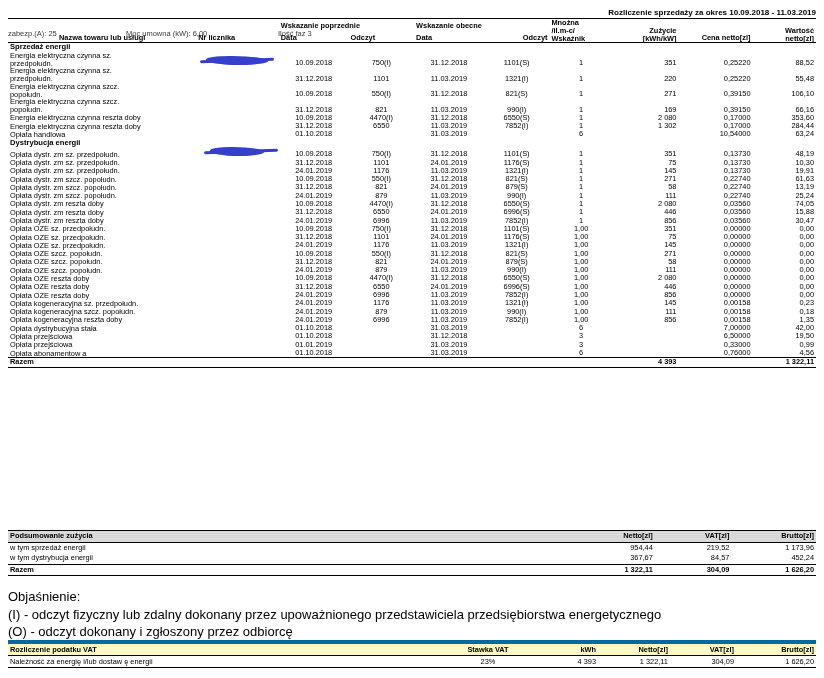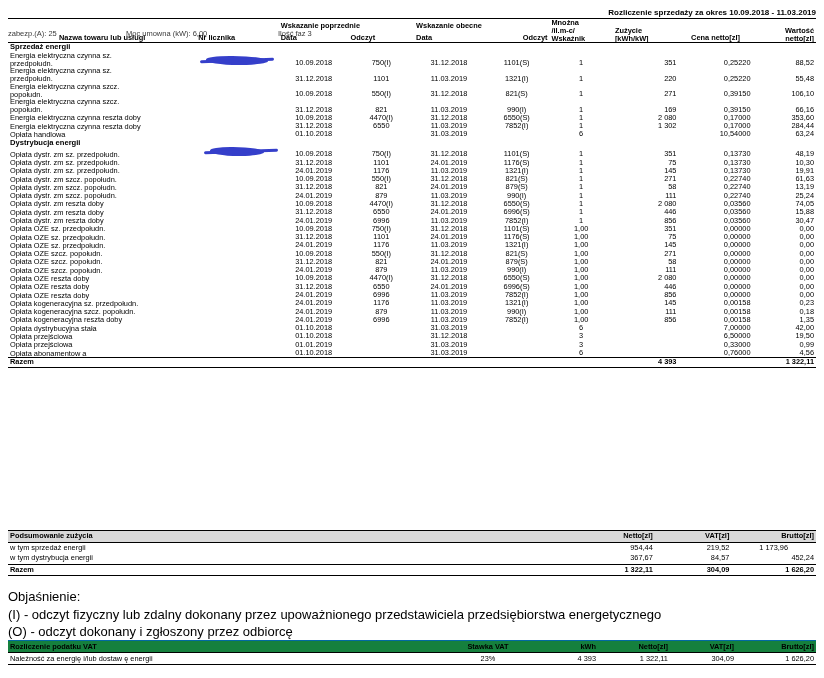--- a/index.html
+++ b/index.html
@@ -171,23 +171,23 @@
     left: 8px;
     width: 808px;
     border-collapse: collapse;
     font-size: 7.4px;
   }
   table.vat td {
     padding: 1px 2px;
   }
   .vat-head td {
     font-weight: bold;
-    border-top: 1px solid #0369a1;
+    border-top: 4px solid #0369a1;
     border-bottom: 1px solid #000;
-    background: #15803d;
+    background: #fef9c3;
   }
   .v-label { width: 440px; text-align: left; }
   .v-rate  { width: 80px; text-align: center; }
   .v-kwh   { width: 70px; text-align: right; }
   .v-net   { width: 72px; text-align: right; }
   .v-vat   { width: 66px; text-align: right; }
   .v-gross { width: 80px; text-align: right; }
   .vat-row td { border-bottom: 1px solid #000; }
 </style>
 </head>
@@ -220,25 +220,25 @@
       <tr class="hdr-top rule-top">
         <td rowspan="2" style="text-align:center;vertical-align:bottom;">Nazwa towaru lub usługi</td>
         <td rowspan="2" style="vertical-align:bottom;">Nr licznika</td>
         <td colspan="2">Wskazanie poprzednie</td>
         <td colspan="2">Wskazanie obecne</td>
         <td rowspan="2" style="vertical-align:bottom;line-height:1.1;">
           <span class="nameline">Mnożna</span>
           <span class="nameline">/il.m-c/</span>
           <span class="nameline">Wskaźnik</span>
         </td>
-        <td rowspan="2" style="vertical-align:bottom;line-height:1.1;">
+        <td rowspan="2" style="vertical-align:bottom;text-align:right;line-height:1.1;">
           <span class="nameline">Zużycie</span>
           <span class="nameline">[kWh/kW]</span>
         </td>
-        <td rowspan="2" style="vertical-align:bottom;text-align:center;">Cena netto[zl]</td>
+        <td rowspan="2" style="vertical-align:bottom;text-align:right;">Cena netto[zl]</td>
         <td rowspan="2" style="vertical-align:bottom;text-align:right;line-height:1.1;">
           <span class="nameline">Wartość</span>
           <span class="nameline">netto[zl]</span>
         </td>
       </tr>
       <tr class="hdr-sub rule-bot">
         <td style="text-align:left;">Data</td>
         <td style="text-align:left;">Odczyt</td>
         <td style="text-align:left;">Data</td>
         <td style="text-align:right;">Odczyt</td>
@@ -731,21 +731,21 @@
         <td style="text-align:right;">Netto[zl]</td>
         <td style="text-align:right;">VAT[zl]</td>
         <td style="text-align:right;">Brutto[zl]</td>
       </tr>
     </tbody>
     <tbody id="summary-body">
         <tr>
           <td>w tym sprzedaż energii</td>
           <td style="text-align: right;">954,44</td>
           <td style="text-align: right;">219,52</td>
-          <td style="text-align: center;">1 173,96</td>
+          <td style="text-align: right;">1 173,96</td>
         </tr>
         <tr>
           <td>w tym dystrybucja energii</td>
           <td style="text-align: right;">367,67</td>
           <td style="text-align: right;">84,57</td>
           <td style="text-align: right;">452,24</td>
         </tr>
         <tr class="sum-razem">
           <td>Razem</td>
           <td style="text-align: right;">1 322,11</td>

